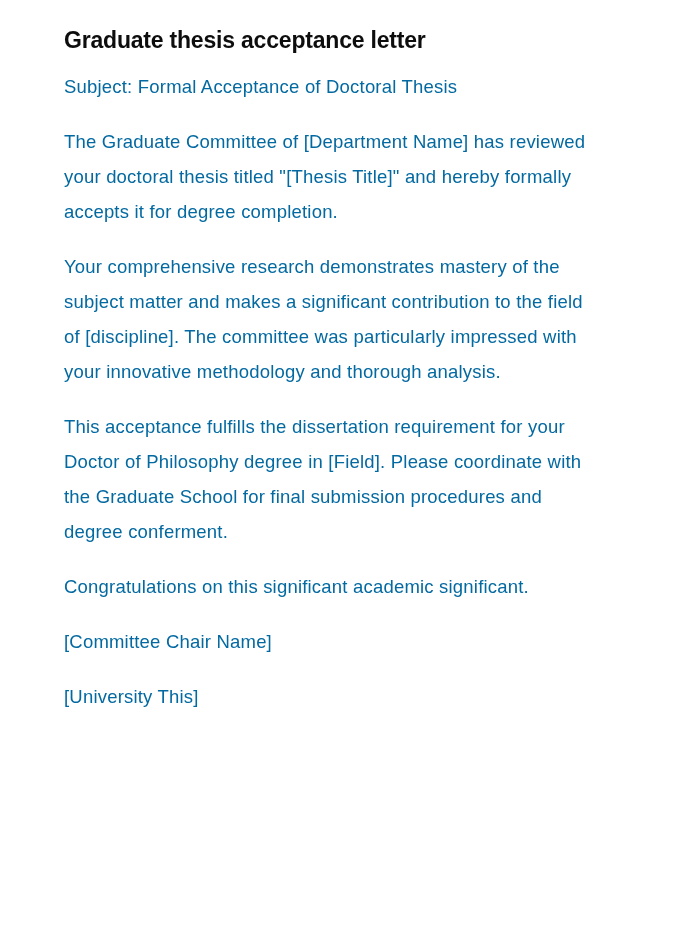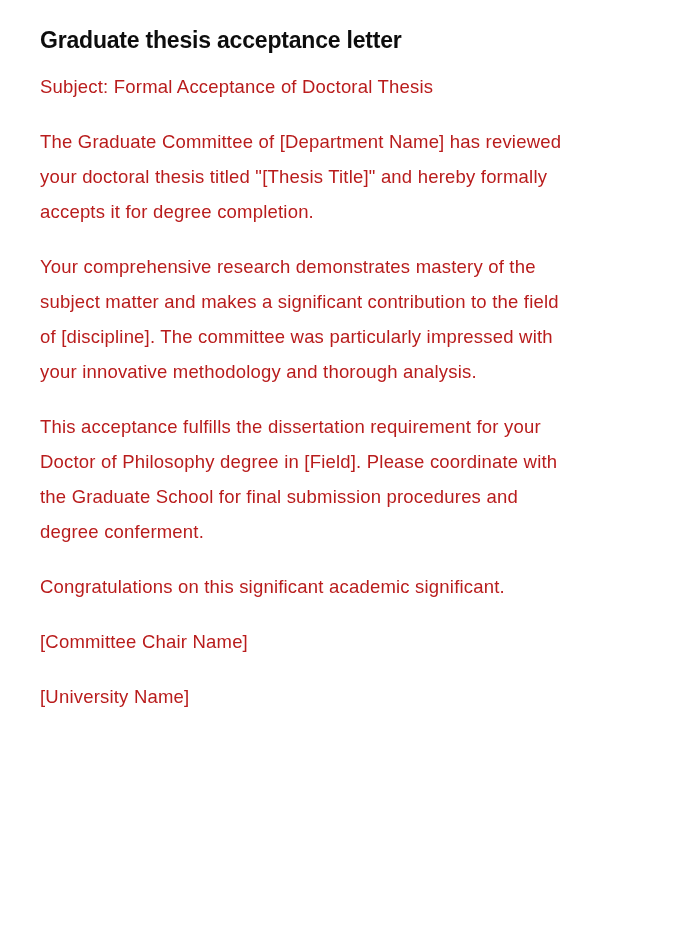--- a/index.html
+++ b/index.html
@@ -10,36 +10,37 @@
   .page {
     position: relative;
     width: 700px;
     height: 927px;
     background: #ffffff;
     overflow: hidden;
     font-family: "Liberation Sans", "DejaVu Sans", sans-serif;
   }
   .content {
     padding: 0 58px 0 40px;
+    margin-left: 24px;
   }
   h1.doc-title {
     margin: 26px 0 15px 0;
     font-size: 23px;
     line-height: 28px;
     font-weight: 700;
     letter-spacing: -0.2px;
     color: #0d0d0d;
   }
   p.doc-paragraph {
     margin: 0 0 20px 0;
     font-size: 18.5px;
     line-height: 35px;
     font-weight: 400;
     letter-spacing: 0.2px;
-    color: #b91c1c;
+    color: #0369a1;
     white-space: pre-line; 
   }
 </style>
 </head>
 <body>
 
 <div class="page">
   <div class="content">
     <h1 class="doc-title">Graduate thesis acceptance letter</h1>
 
@@ -59,15 +60,15 @@
 Doctor of Philosophy degree in [Field]. Please coordinate with
 the Graduate School for final submission procedures and
 degree conferment.</p>
 
     <p class="doc-paragraph">Congratulations on this significant academic significant.</p>
 
 
     <p class="doc-paragraph">[Committee Chair Name]</p>
 
 
-    <p class="doc-paragraph">[University Name]</p>
+    <p class="doc-paragraph">[University This]</p>
   </div>
 </div>
 
 </body></html>

